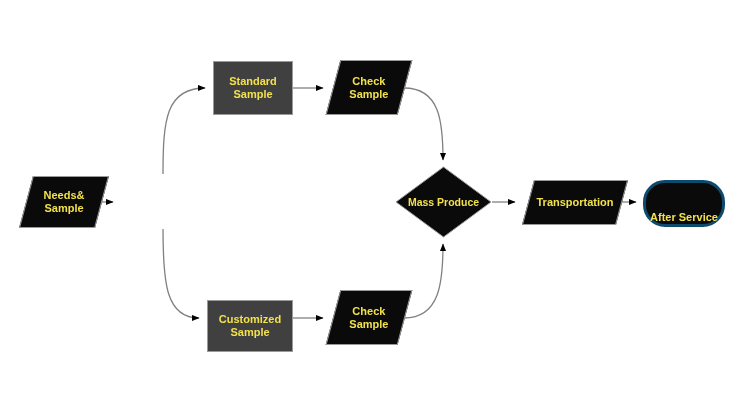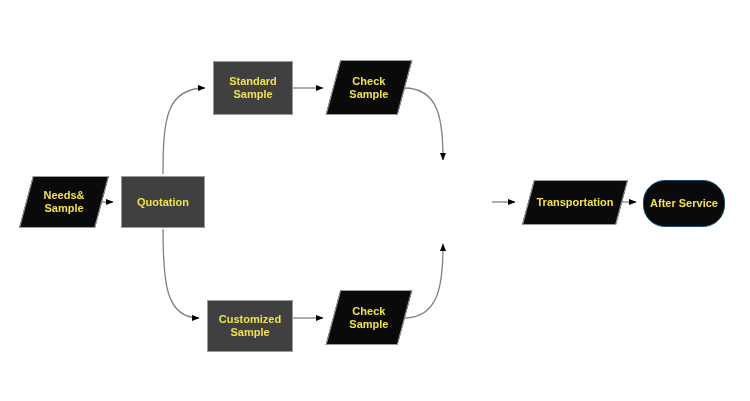--- a/index.html
+++ b/index.html
@@ -11,21 +11,21 @@
   #stage{position:absolute;left:0;top:0;width:750px;height:401px;background:#ffffff;}
   #edges{position:absolute;left:0;top:0;width:750px;height:401px;}
   .node{position:absolute;display:flex;align-items:center;justify-content:center;
         text-align:center;color:#F2E14C;font-weight:bold;line-height:1.18;
         box-sizing:border-box;}
   .node .lbl{display:block;}
   .shape-rect{background:#404040;border:1px solid #9a9a9a;}
   .shape-para{background:#0a0a0a;border:1px solid #9a9a9a;
               transform:skewX(-15deg);}
   .shape-para .inner{transform:skewX(15deg);width:100%;}
-  .shape-stadium{background:#0a0a0a;border:1px solid #0c4a6e;border-radius:22px;}
+  .shape-stadium{background:#0a0a0a;border:3px solid #0c4a6e;border-radius:22px;align-items:flex-end;}
   .shape-diamond-wrap{position:absolute;}
   .dmd{position:absolute;left:0;top:0;width:100%;height:100%;}
   .dmd-label{position:absolute;left:0;top:0;width:100%;height:100%;
              display:flex;align-items:center;justify-content:center;
              color:#F2E14C;font-weight:bold;pointer-events:none;}
 </style>
 </head>
 <body>
 
 <div id="stage">
@@ -49,23 +49,20 @@
     </g>
   </svg>
 
   <div class="node shape-para" style="left:26px;top:176px;width:76px;height:52px;font-size:11px;">
     <div class="inner">
       <span class="lbl">Needs&amp;</span>
       <span class="lbl">Sample</span>
     </div>
   </div>
 
-  <div class="node shape-rect" style="left:121px;top:176px;width:84px;height:52px;font-size:11px;">
-    <span class="lbl">Quotation</span>
-  </div>
 
   <div class="node shape-rect" style="left:213px;top:61px;width:80px;height:54px;font-size:11px;">
     <div class="inner">
       <span class="lbl">Standard</span>
       <span class="lbl">Sample</span>
     </div>
   </div>
 
   <div class="node shape-para" style="left:333px;top:60px;width:72px;height:55px;font-size:11px;">
     <div class="inner">
@@ -81,20 +78,28 @@
     </div>
   </div>
 
   <div class="node shape-para" style="left:333px;top:290px;width:72px;height:55px;font-size:11px;">
     <div class="inner">
       <span class="lbl">Check</span>
       <span class="lbl">Sample</span>
     </div>
   </div>
 
+  <div class="shape-diamond-wrap" style="left:395px;top:166px;width:97px;height:72px;">
+    <svg class="dmd" viewBox="0 0 97 72" xmlns="http://www.w3.org/2000/svg">
+      <polygon points="48.5,1 96,36 48.5,71 1,36" fill="#0a0a0a" stroke="#9a9a9a" stroke-width="1"></polygon>
+    </svg>
+    <div class="dmd-label" style="font-size:10.5px;">
+      <span class="lbl">Mass Produce</span>
+    </div>
+  </div>
 
   <div class="node shape-para" style="left:528px;top:180px;width:94px;height:45px;font-size:11px;">
     <div class="inner">
       <span class="lbl">Transportation</span>
     </div>
   </div>
 
   <div class="node shape-stadium" style="left:643px;top:180px;width:82px;height:47px;font-size:11px;">
     <span class="lbl">After Service</span>
   </div>

